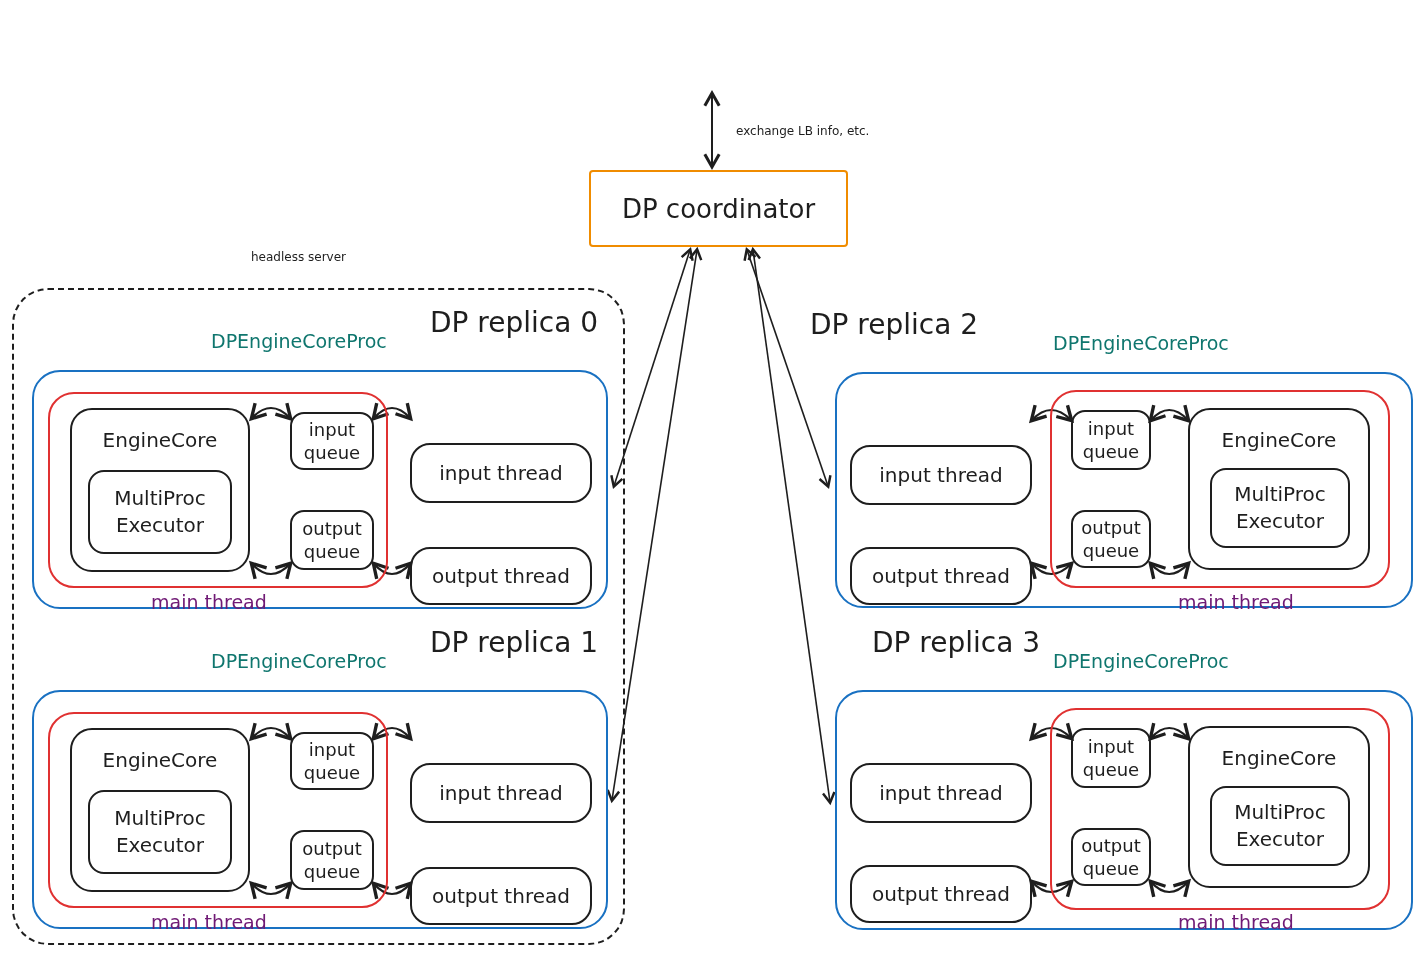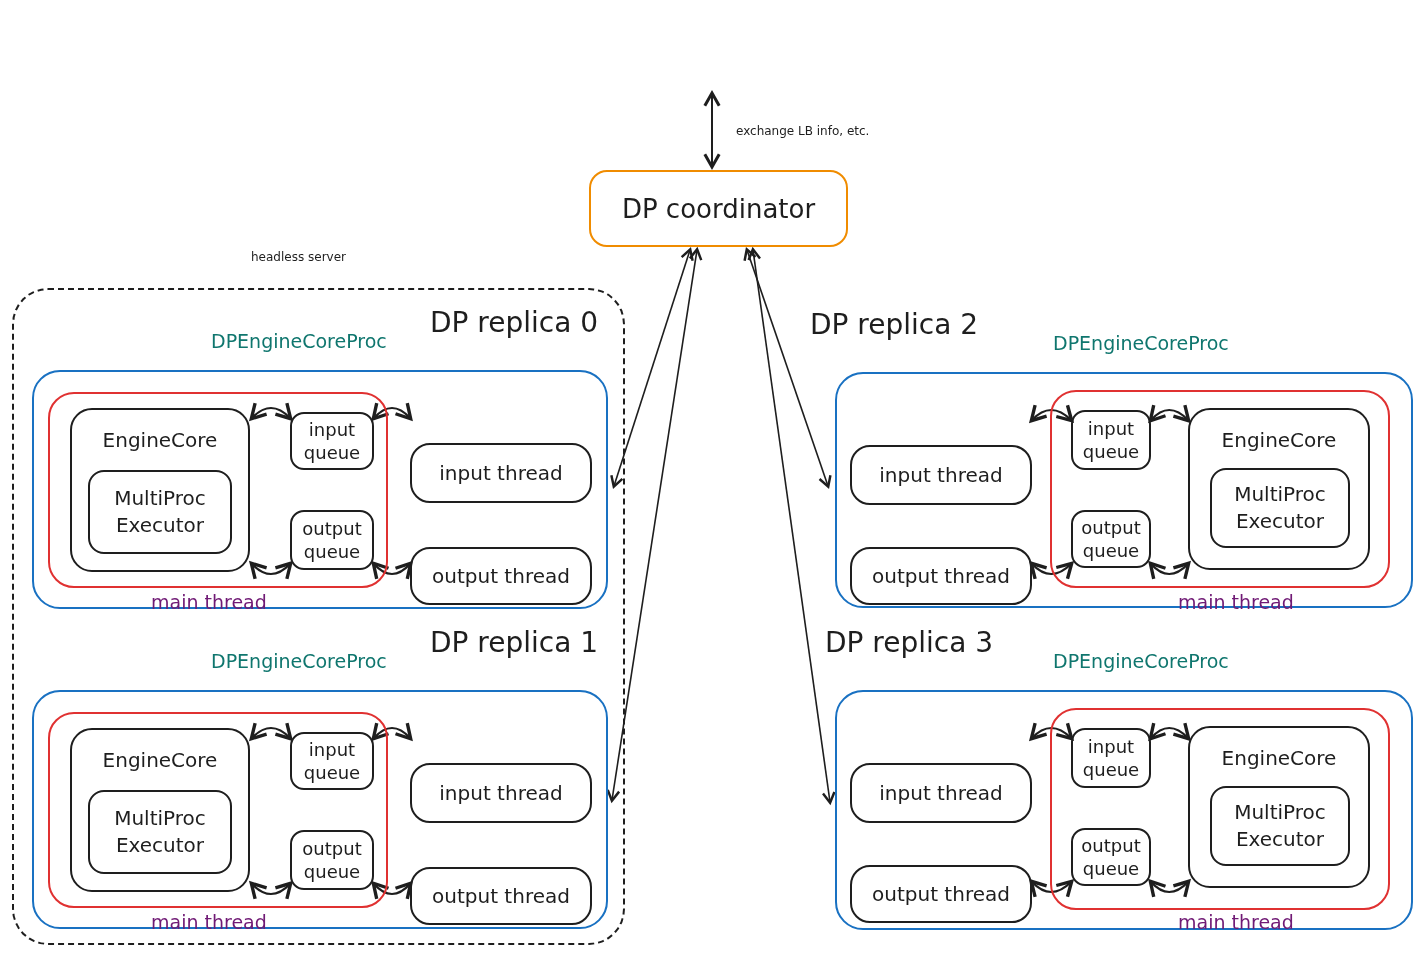--- a/index.html
+++ b/index.html
@@ -3,21 +3,21 @@
 <meta charset="utf-8">
 <style>
   html,body{margin:0;padding:0;background:#ffffff;}
   .canvas{
     position:relative;width:1420px;height:960px;background:#ffffff;
     font-family:"DejaVu Sans","Liberation Sans",sans-serif;color:#1e1e1e;overflow:hidden;
   }
   .overlay{position:absolute;left:0;top:0;width:1420px;height:960px;pointer-events:none;}
   .node{position:absolute;box-sizing:border-box;background:#fff;display:flex;align-items:center;justify-content:center;text-align:center;}
   .api-box{border:2.5px solid #2f9e44;border-radius:18px;font-size:27px;}
-  .coord-box{border:2.5px solid #f08c00;border-radius:18px;font-size:26px;justify-content:center;}
+  .coord-box{border:2.5px solid #f08c00;border-radius:4px;font-size:26px;justify-content:center;}
   .blue-box{position:absolute;box-sizing:border-box;border:2.3px solid #1971c2;border-radius:28px;background:transparent;}
   .red-box{position:absolute;box-sizing:border-box;border:2.3px solid #e03131;border-radius:26px;background:transparent;}
   .ink-box{border:2.6px solid #1e1e1e;border-radius:20px;font-size:20px;background:transparent;margin-top:35px;}
   .queue-box{border:2.6px solid #1e1e1e;border-radius:14px;font-size:18px;line-height:1.3;background:transparent;padding:2px;}
   .engine-box{border:2.6px solid #1e1e1e;border-radius:22px;background:transparent;}
   .engine-title{position:absolute;width:100%;top:18px;left:0;text-align:center;font-size:20px;}
   .mp-box{border:2.6px solid #1e1e1e;border-radius:16px;font-size:20px;line-height:1.35;background:transparent;padding:2px;}
   .dashed-box{position:absolute;box-sizing:border-box;border:2px dashed #1e1e1e;border-radius:36px;}
   .lbl{position:absolute;white-space:nowrap;}
   .title-lbl{font-size:28px;}
@@ -140,21 +140,21 @@
     <span>output queue</span>
   </div>
   <div class="node engine-box" style="left:1188px;top:408px;width:182px;height:162px;">
     <span class="engine-title">EngineCore</span>
   </div>
   <div class="node mp-box" style="left:1210px;top:468px;width:140px;height:80px;">
     <span>MultiProc Executor</span>
   </div>
   <div class="lbl main-lbl" style="left:1178px;top:591px;">main thread</div>
 
-  <div class="lbl title-lbl" style="left:825px;top:626px;">DP replica 3</div>
+  <div class="lbl title-lbl" style="left:872px;top:626px;">DP replica 3</div>
   <div class="lbl proc-lbl" style="left:1053px;top:650px;">DPEngineCoreProc</div>
   <div class="blue-box" style="left:835px;top:690px;width:578px;height:240px;"></div>
   <div class="red-box" style="left:1050px;top:708px;width:340px;height:202px;"></div>
   <div class="node ink-box" style="left:850px;top:728px;width:182px;height:60px;">
     <span>input thread</span>
   </div>
   <div class="node ink-box" style="left:850px;top:830px;width:182px;height:58px;">
     <span>output thread</span>
   </div>
   <div class="node queue-box" style="left:1071px;top:728px;width:80px;height:60px;">

